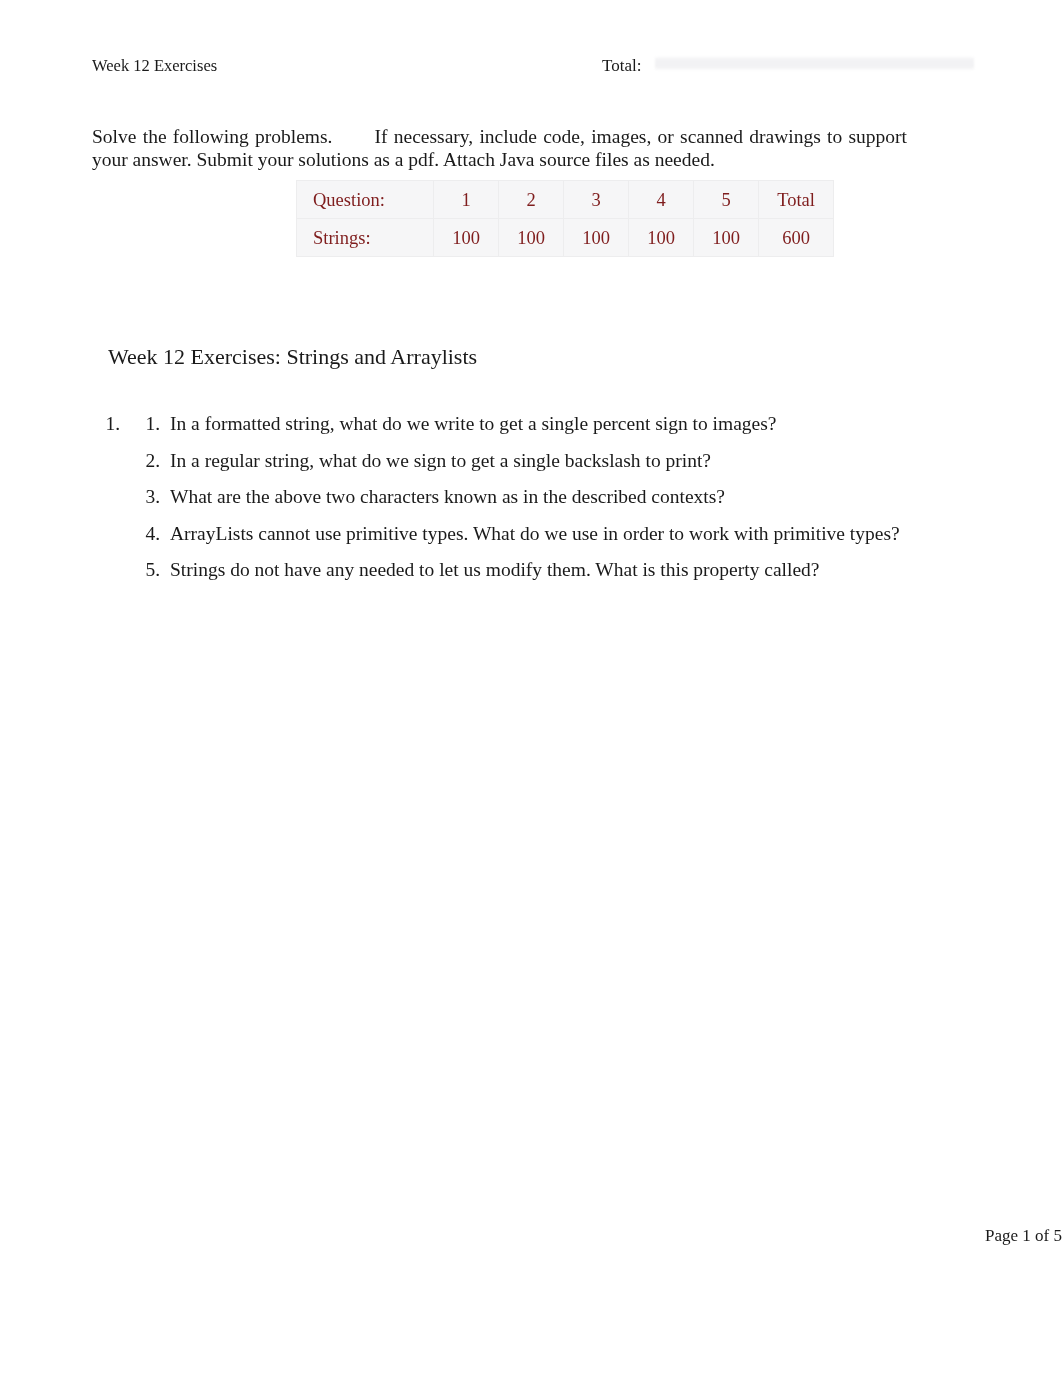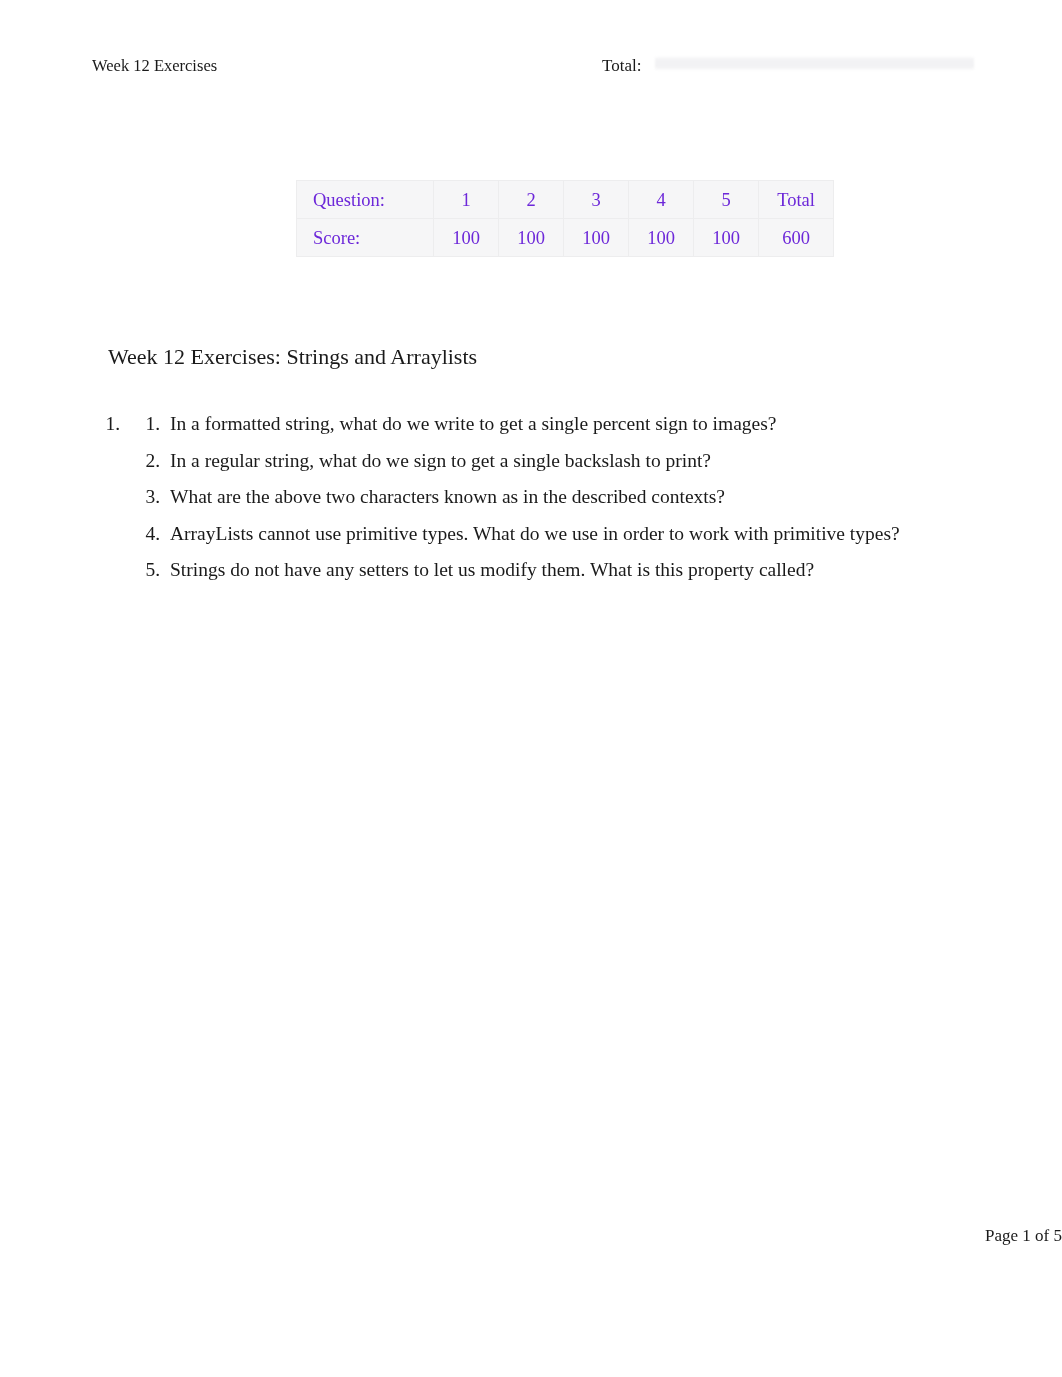--- a/index.html
+++ b/index.html
@@ -96,21 +96,21 @@
     table-layout: fixed;
   }
   table.points-table td {
     border: 1px solid #ededee;
     font-size: 18.5px;
     line-height: 22px;
     height: 37px;
     padding: 0 4px;
     text-align: center;
     vertical-align: middle;
-    color: #6d28d9;
+    color: #7f1d1d;
   }
   table.points-table td.rowlabel {
     text-align: left;
     padding-left: 16px;
     width: 116px;
   }
   table.points-table td.qcol   { width: 56px; }
   table.points-table td.totcol { width: 66px; }
   .points-table-soft {
     filter: blur(0.45px);
@@ -205,35 +205,36 @@
 <div class="page">
 
   <div class="doc-header">
     <span class="hdr-title">Week 12 Exercises</span>
     <span class="hdr-name-group">
       <span class="hdr-name-label">Total:</span>
       <span class="name-blank" title=""></span>
     </span>
   </div>
 
+  <p class="intro"><span>Solve the following problems.</span><span class="wide-gap"></span><span>If necessary, include code, images, or scanned drawings to support your answer. Submit your solutions as a pdf. Attach Java source files as needed.</span></p>
 
   <div class="points-table-wrap">
     <table class="points-table points-table-soft">
       <tbody>
         <tr>
           <td class="rowlabel">Question:</td>
           <td class="qcol">1</td>
           <td class="qcol">2</td>
           <td class="qcol">3</td>
           <td class="qcol">4</td>
           <td class="qcol">5</td>
           <td class="totcol">Total</td>
         </tr>
         <tr>
-          <td class="rowlabel">Score:</td>
+          <td class="rowlabel">Strings:</td>
           <td class="qcol">100</td>
           <td class="qcol">100</td>
           <td class="qcol">100</td>
           <td class="qcol">100</td>
           <td class="qcol">100</td>
           <td class="totcol">600</td>
         </tr>
       </tbody>
     </table>
   </div>
@@ -256,21 +257,21 @@
         <li class="sub-item">
           <span class="sub-num">3.</span>
           <span class="sub-text">What are the above two characters known as in the described contexts?</span>
         </li>
         <li class="sub-item wrapping">
           <span class="sub-num">4.</span>
           <span class="sub-text">ArrayLists cannot use primitive types. What do we use in order to work with primitive types?</span>
         </li>
         <li class="sub-item">
           <span class="sub-num">5.</span>
-          <span class="sub-text">Strings do not have any setters to let us modify them. What is this property called?</span>
+          <span class="sub-text">Strings do not have any needed to let us modify them. What is this property called?</span>
         </li>
       </ol>
     </li>
   </ol>
 
   <div class="doc-footer">
     <span>Page 1 of 5</span>
   </div>
 
 </div>

